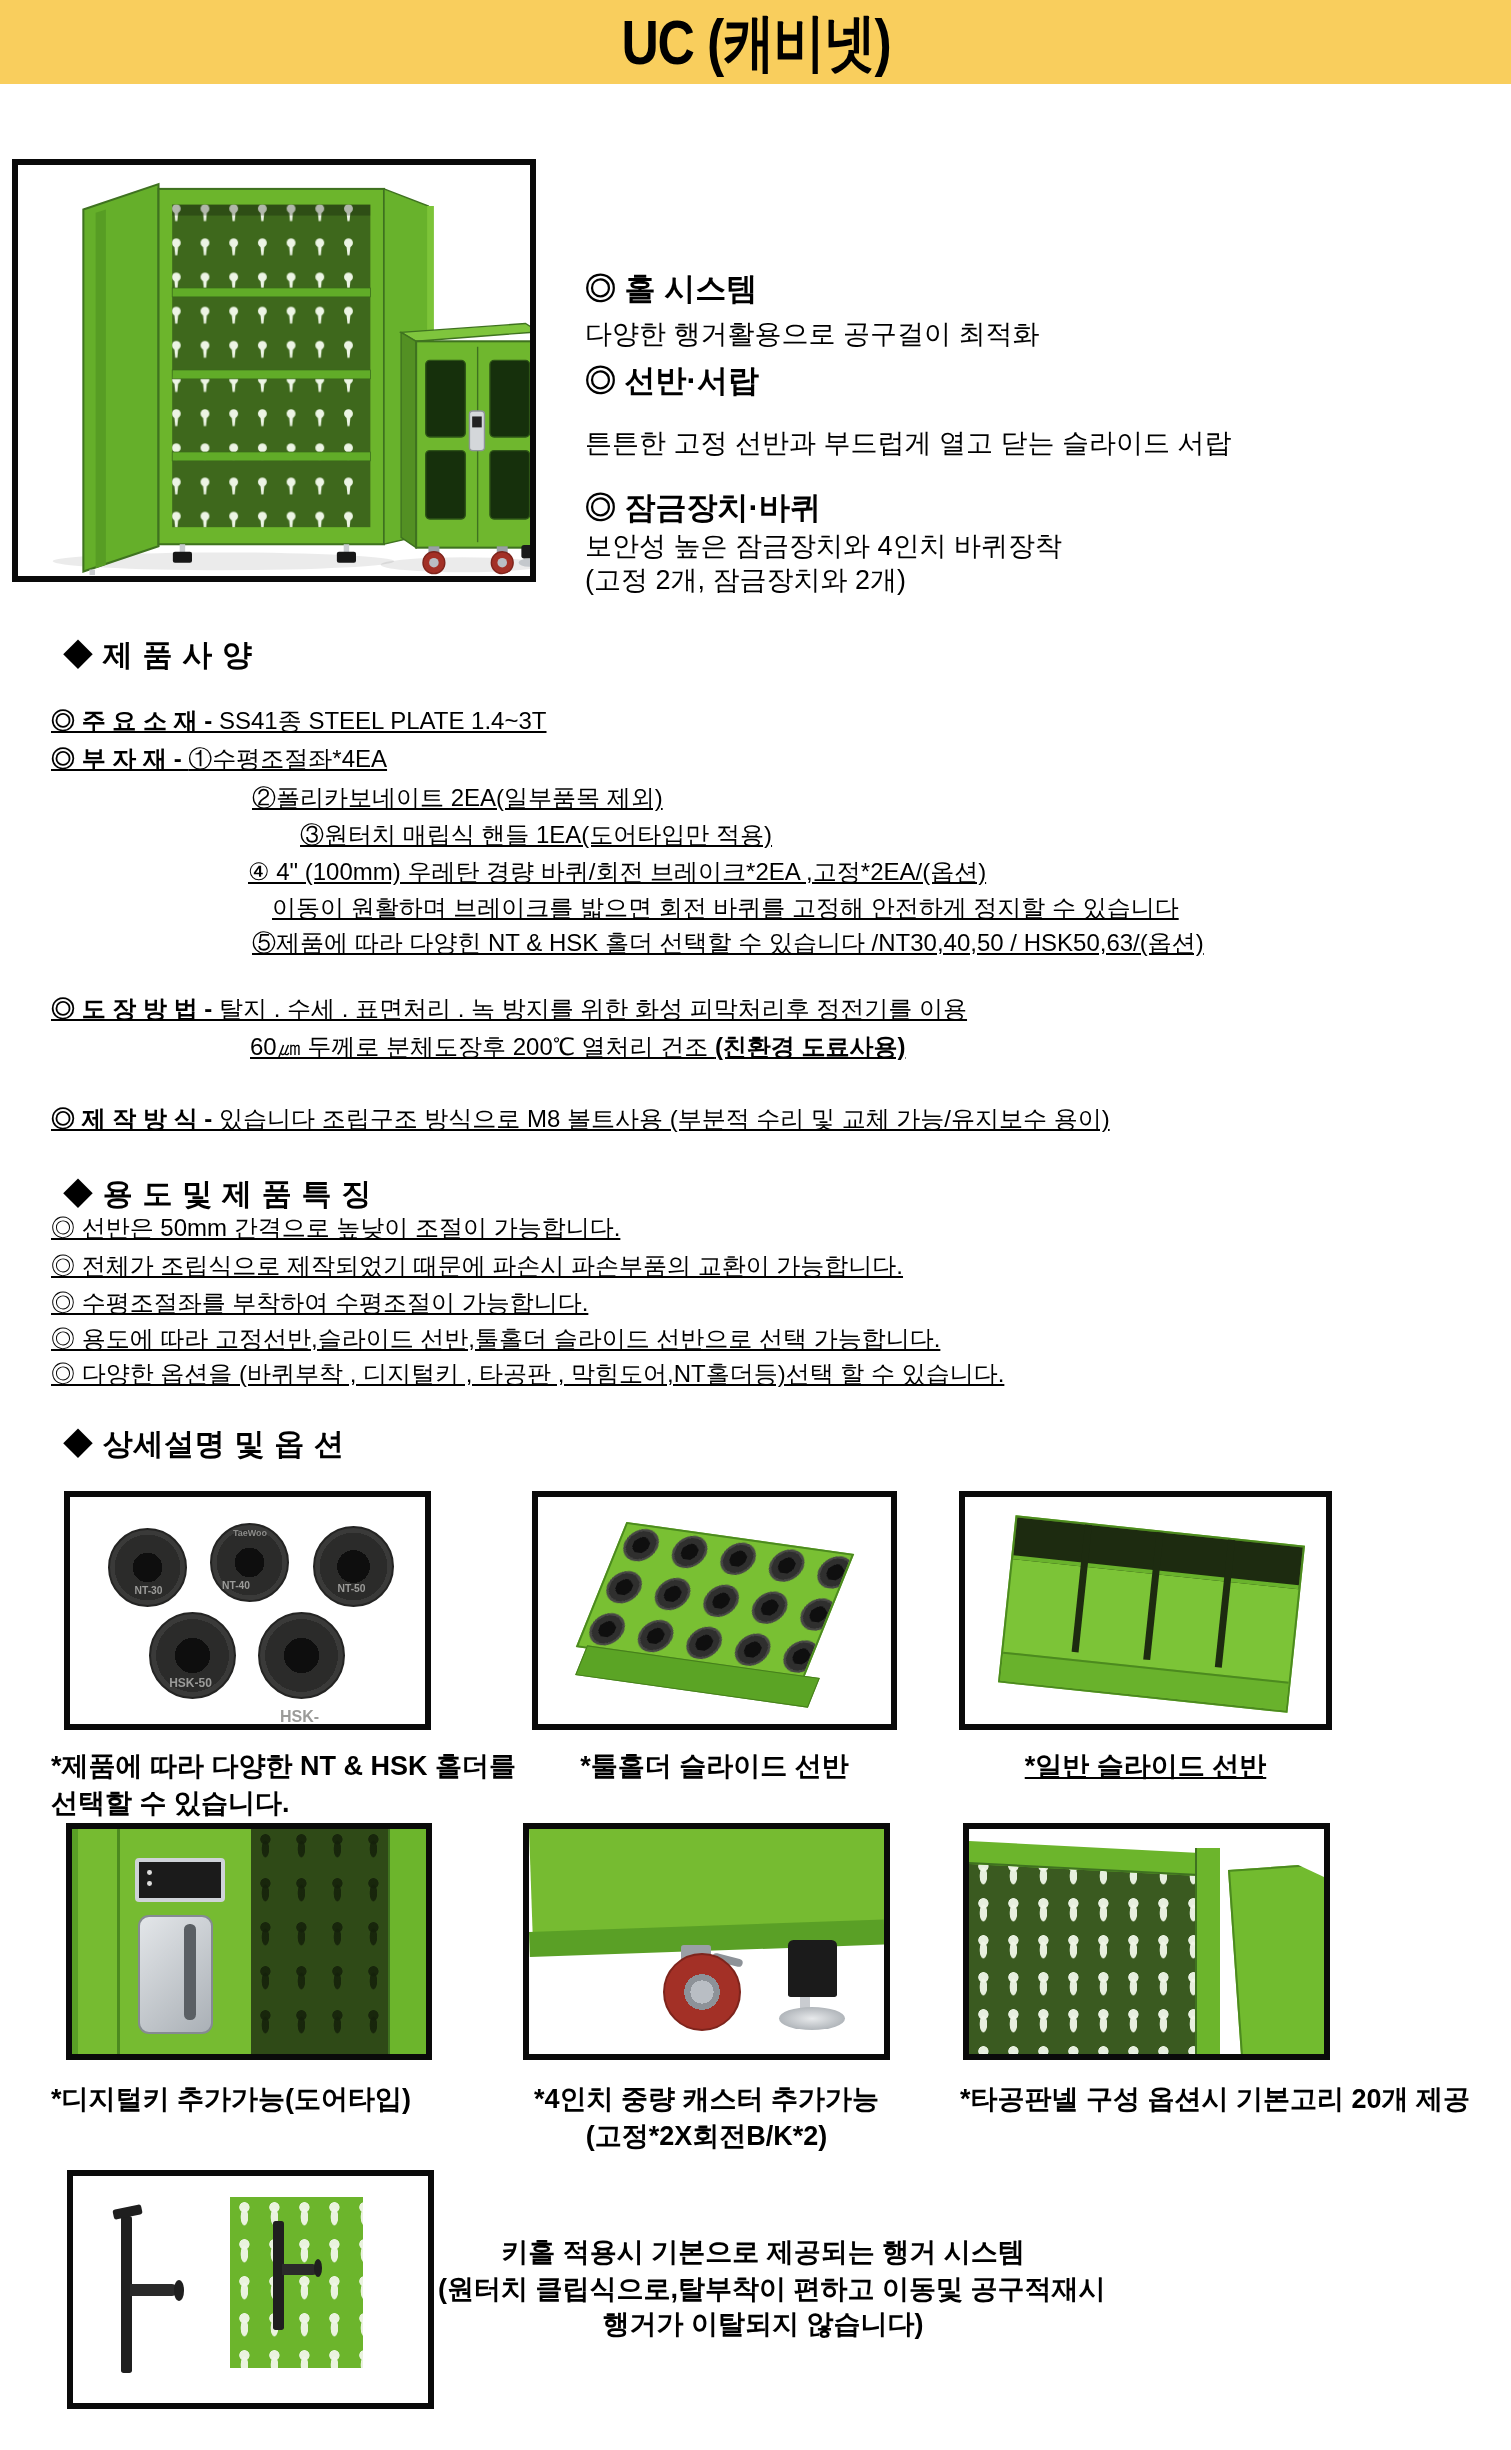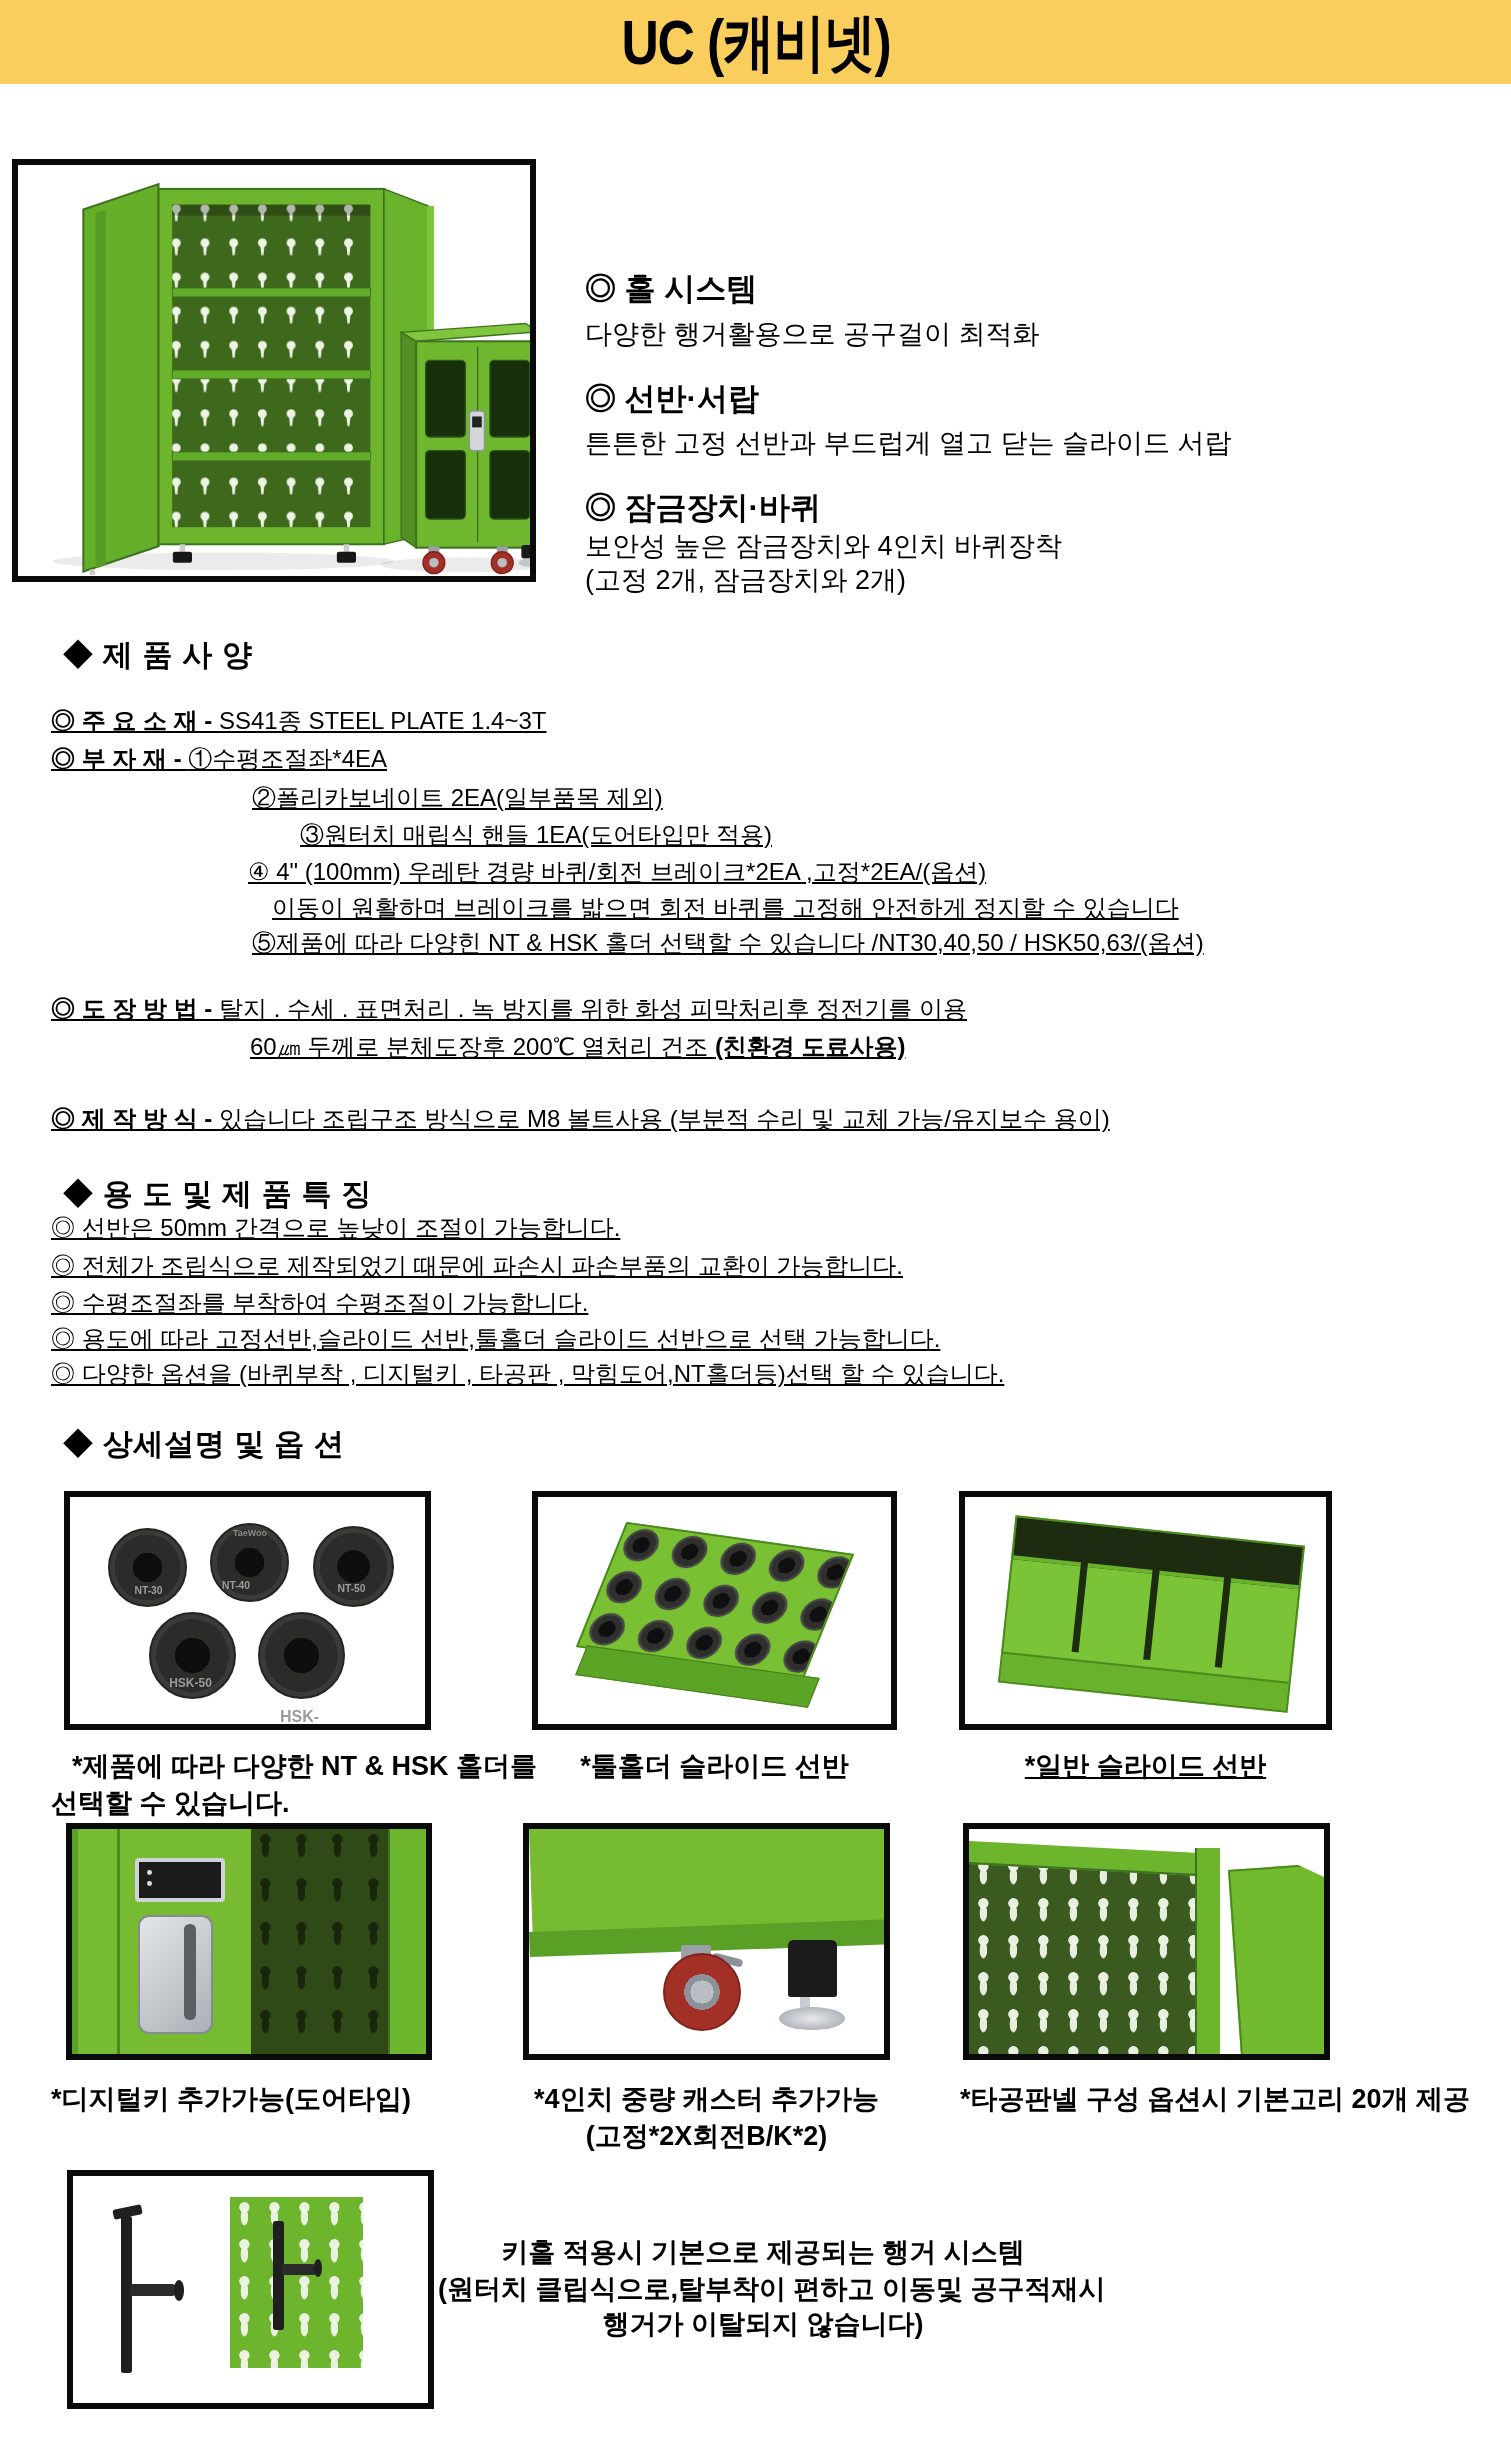--- a/index.html
+++ b/index.html
@@ -123,21 +123,21 @@
     <rect x="700" y="558" width="16" height="14" fill="#9aa0a6"></rect>
     <circle cx="708" cy="582" r="16" fill="#A33026" stroke="#7e241c" stroke-width="2"></circle>
     <circle cx="708" cy="582" r="7" fill="#b9bec4"></circle>
     <rect x="736" y="556" width="22" height="20" rx="4" fill="#1b1b1b"></rect>
     <ellipse cx="747" cy="582" rx="15" ry="6" fill="#c4c8cc"></ellipse>
   </svg>
 </div>
 
 <div class="abs feat-h nowrap" style="left:585px;top:268px;">◎  홀 시스템</div>
 <div class="abs feat-t nowrap" style="left:585px;top:316px;">다양한 행거활용으로 공구걸이 최적화</div>
-<div class="abs feat-h nowrap" style="left:585px;top:378px;">◎  선반·서랍</div>
+<div class="abs feat-h nowrap" style="left:585px;top:360px;">◎  선반·서랍</div>
 <div class="abs feat-t nowrap" style="left:585px;top:425px;">튼튼한 고정 선반과 부드럽게 열고 닫는 슬라이드 서랍</div>
 <div class="abs feat-h nowrap" style="left:585px;top:487px;">◎  잠금장치·바퀴</div>
 <div class="abs feat-t nowrap" style="left:585px;top:528px;">보안성 높은 잠금장치와 4인치 바퀴장착</div>
 <div class="abs feat-t nowrap" style="left:585px;top:562px;">(고정 2개, 잠금장치와 2개)</div>
 
 <div class="abs sec-title nowrap" style="left:63px;top:635px;">◆  제 품 사 양</div>
 
 <div class="abs spec-line nowrap" style="left:51px;top:705px;">
   <span class="spec-label">◎ 주 요 소 재 - </span><span class="spec-val">SS41종 STEEL PLATE 1.4~3T</span>
 </div>
@@ -196,21 +196,21 @@
 <div class="abs frame" style="left:959px;top:1491px;width:373px;height:239px;">
   <div class="abs divtray" style="left:41px;top:33px;width:287px;height:164px;">
     <div class="backwall"></div>
     <div class="divider" style="left:68px;"></div>
     <div class="divider" style="left:140px;"></div>
     <div class="divider" style="left:212px;"></div>
     <div class="frontwall"></div>
   </div>
 </div>
 
-<div class="abs cap nowrap" style="left:51px;top:1748px;margin-left:21px;">*제품에 따라 다양한 NT &amp; HSK 홀더를</div>
+<div class="abs cap nowrap" style="left:51px;top:1748px;">*제품에 따라 다양한 NT &amp; HSK 홀더를</div>
 <div class="abs cap nowrap" style="left:51px;top:1785px;">선택할 수 있습니다.</div>
 <div class="abs cap center" style="left:532px;top:1748px;width:365px;">*툴홀더 슬라이드 선반</div>
 <div class="abs cap center" style="left:959px;top:1748px;width:373px;text-decoration:underline;">*일반 슬라이드 선반</div>
 
 <div class="abs frame" style="left:66px;top:1823px;width:366px;height:237px;">
   <div style="position:relative;width:100%;height:100%;background:#76BB31;">
     <div class="abs" style="left:0;top:0;width:5.5px;height:100%;background:#5aa026;"></div>
     <div class="abs" style="left:45px;top:0;width:3.4px;height:100%;background:#4c8a1f;"></div>
     <div class="abs keyholes-dark" style="left:179px;top:0;width:137px;height:100%;background-color:#2F4A17;"></div>
     <div class="abs" style="left:316px;top:0;width:38px;height:100%;background:#6CB52C;border-left:2.7px solid #3f7220;"></div>

